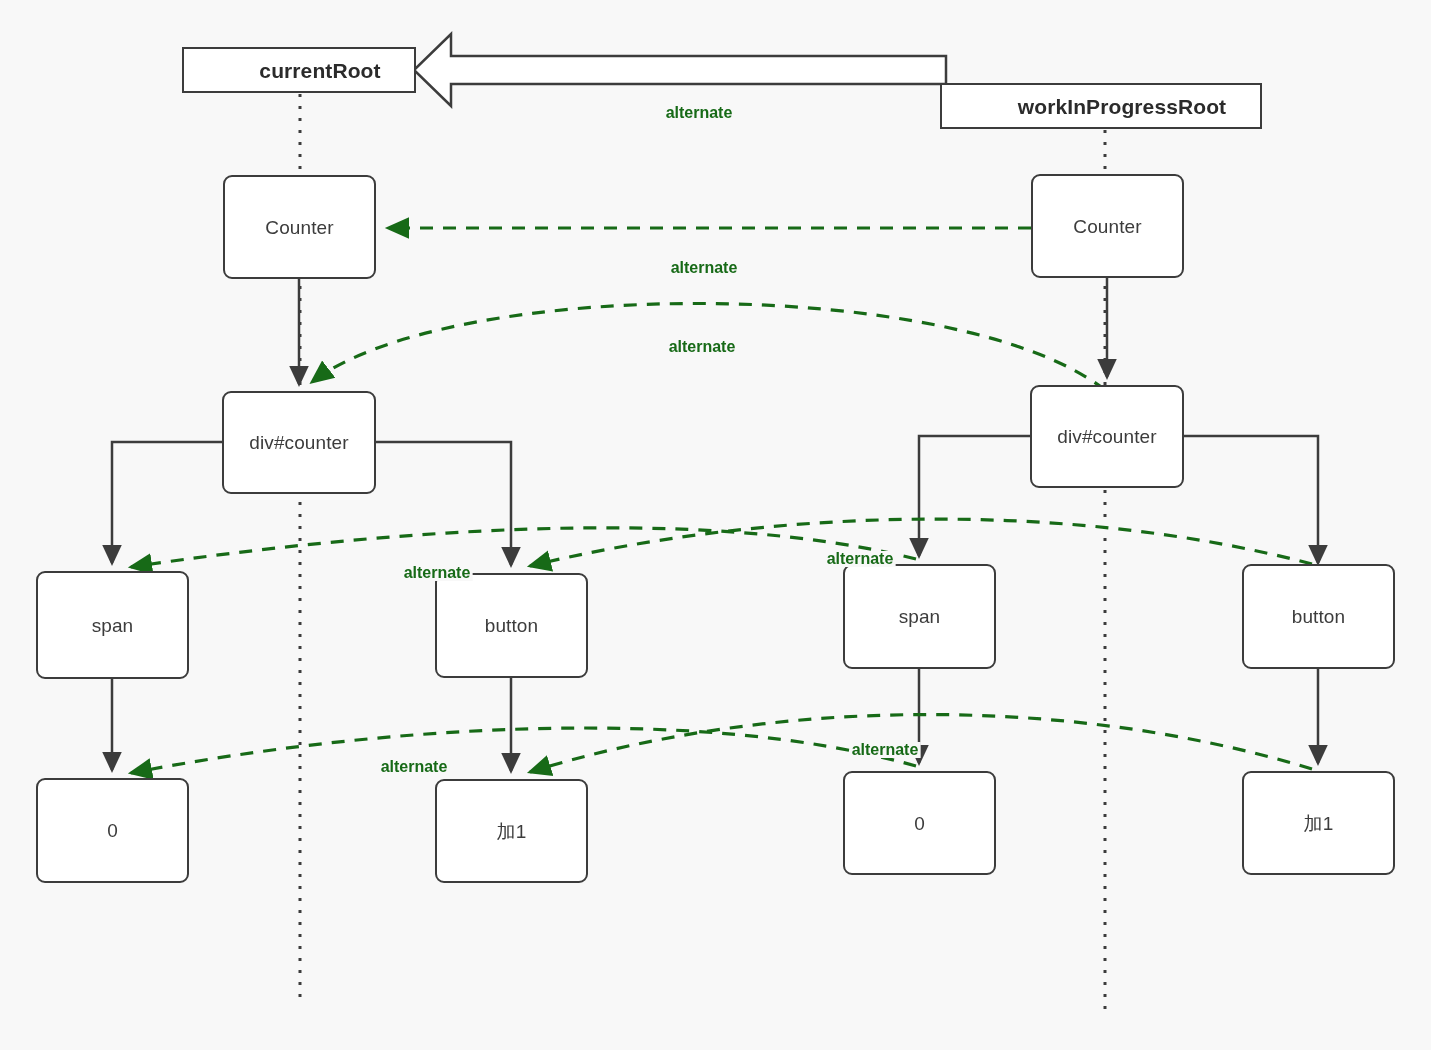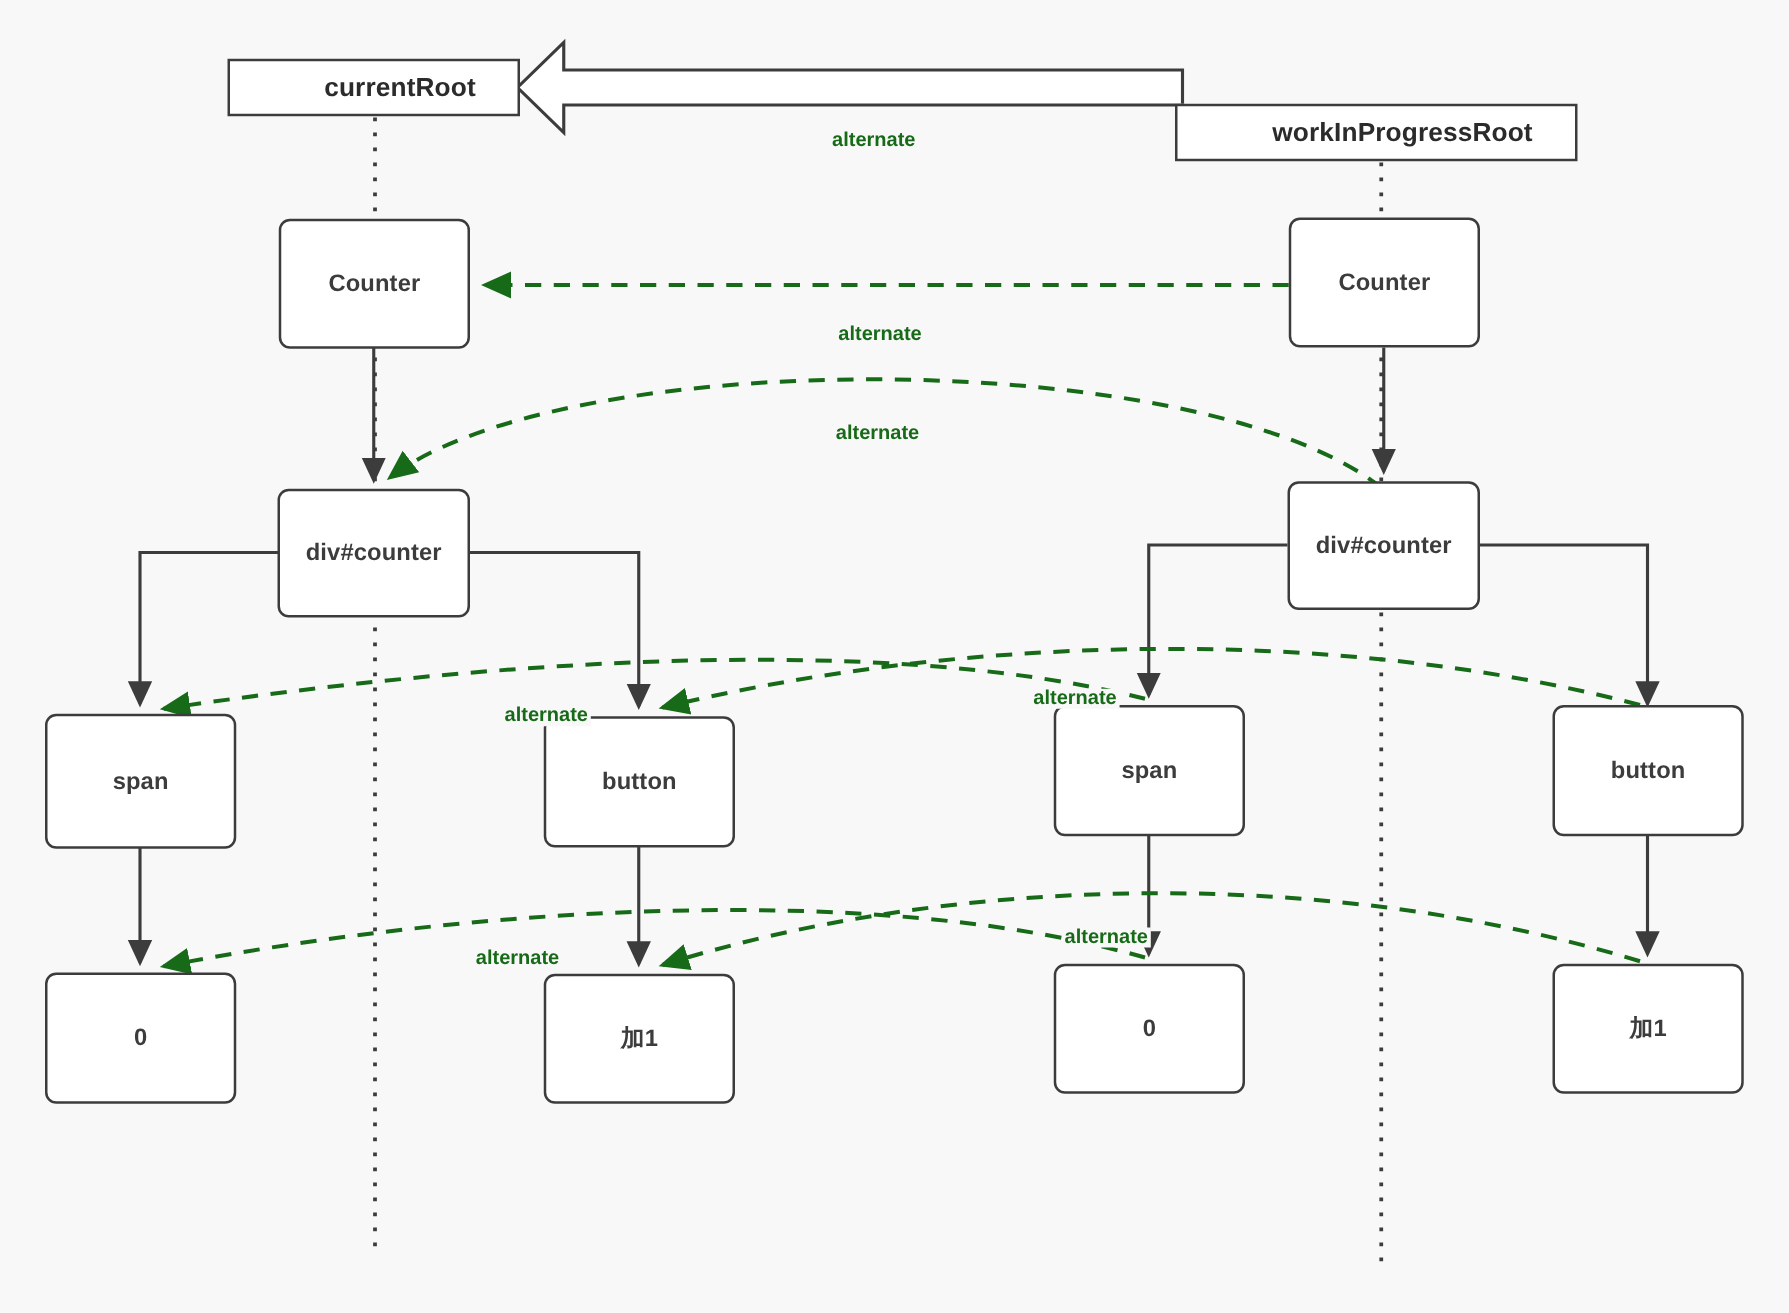--- a/index.html
+++ b/index.html
@@ -32,21 +32,21 @@
     position: absolute;
     box-sizing: border-box;
     background: #ffffff;
     border: 2.5px solid #3c3c3c;
     border-radius: 9px;
     display: flex;
     align-items: center;
     justify-content: center;
     color: #3c3c3c;
     font-size: 19px;
-    font-weight: 700;
+    font-weight: 400;
     line-height: 1;
     letter-spacing: 0.1px;
     z-index: 3;
   }
   .node.root {
     border-radius: 0;
     font-weight: bold;
     font-size: 21px;
     color: #2b2b2b;
     padding-left: 42px;

